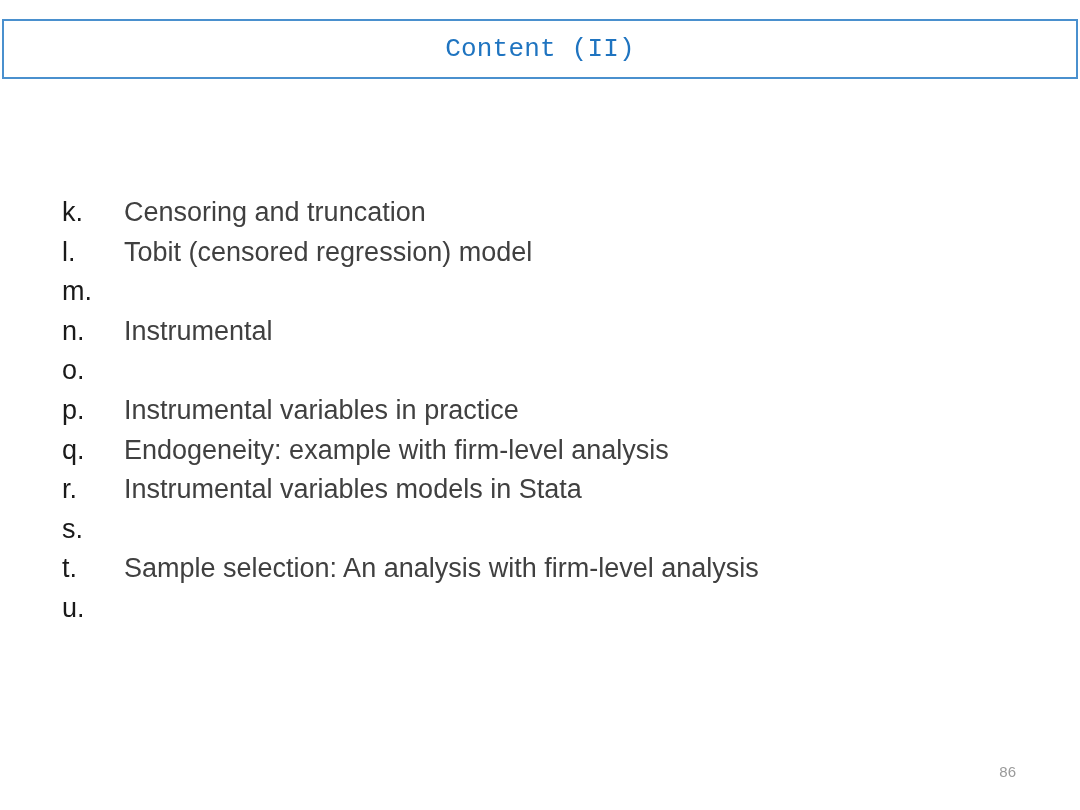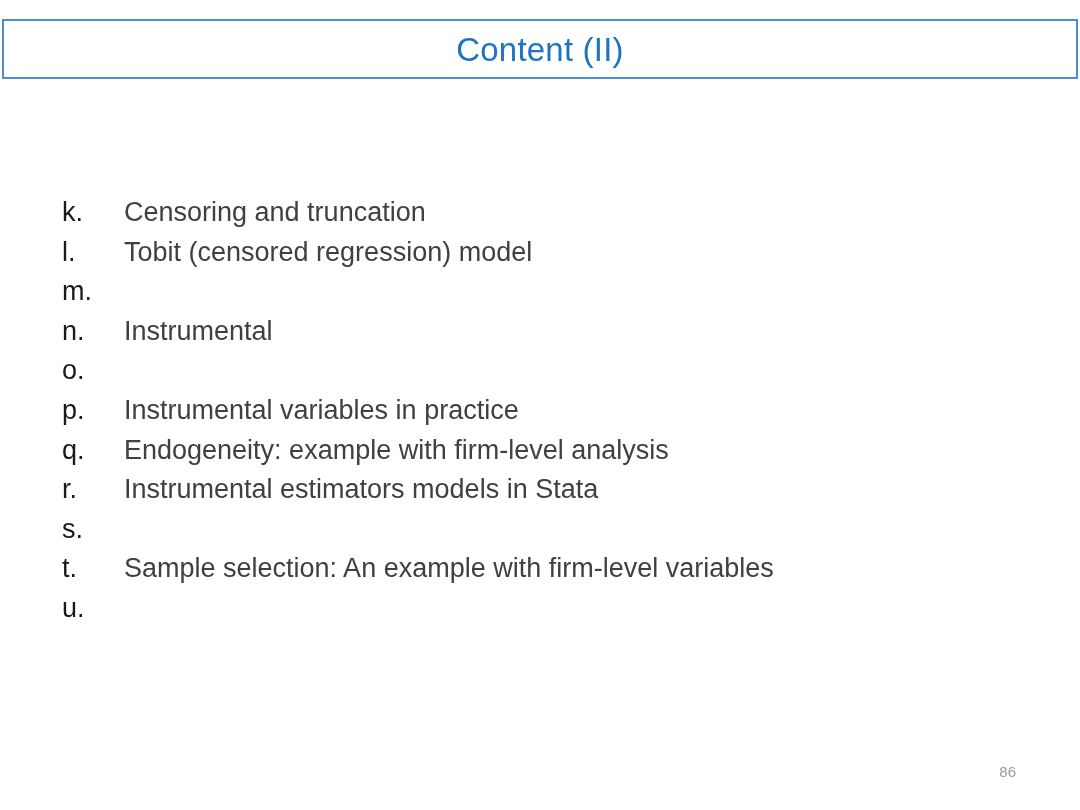--- a/index.html
+++ b/index.html
@@ -27,25 +27,25 @@
     height: 60px;
     box-sizing: border-box;
     border: 2px solid #4a90ce;
     background: #ffffff;
     display: flex;
     align-items: center;
     justify-content: center;
   }
   .title-text {
     color: #1f74c0;
-    font-size: 33px;
+    font-size: 26px;
     line-height: 1;
     letter-spacing: 0.2px;
     white-space: nowrap;
-    font-family: Liberation Sans, sans-serif;
+    font-family: Liberation Mono, monospace;
   }
 
   
   .content-list {
     position: absolute;
     left: 62px;
     top: 193px;
     width: 960px;
     margin: 0;
     padding: 0;
@@ -122,30 +122,30 @@
       <span class="item-text">Instrumental variables in practice</span>
     </li>
 
     <li class="list-item">
       <span class="item-marker">q.</span>
       <span class="item-text">Endogeneity: example with firm-level analysis</span>
     </li>
 
     <li class="list-item">
       <span class="item-marker">r.</span>
-      <span class="item-text">Instrumental estimators models in Stata</span>
+      <span class="item-text">Instrumental variables models in Stata</span>
     </li>
 
     <li class="list-item">
       <span class="item-marker">s.</span>
     </li>
 
     <li class="list-item">
       <span class="item-marker">t.</span>
-      <span class="item-text">Sample selection: An example with firm-level variables</span>
+      <span class="item-text">Sample selection: An analysis with firm-level analysis</span>
     </li>
 
     <li class="list-item">
       <span class="item-marker">u.</span>
     </li>
 
   </ul>
 
   <div class="page-number">86</div>
 

